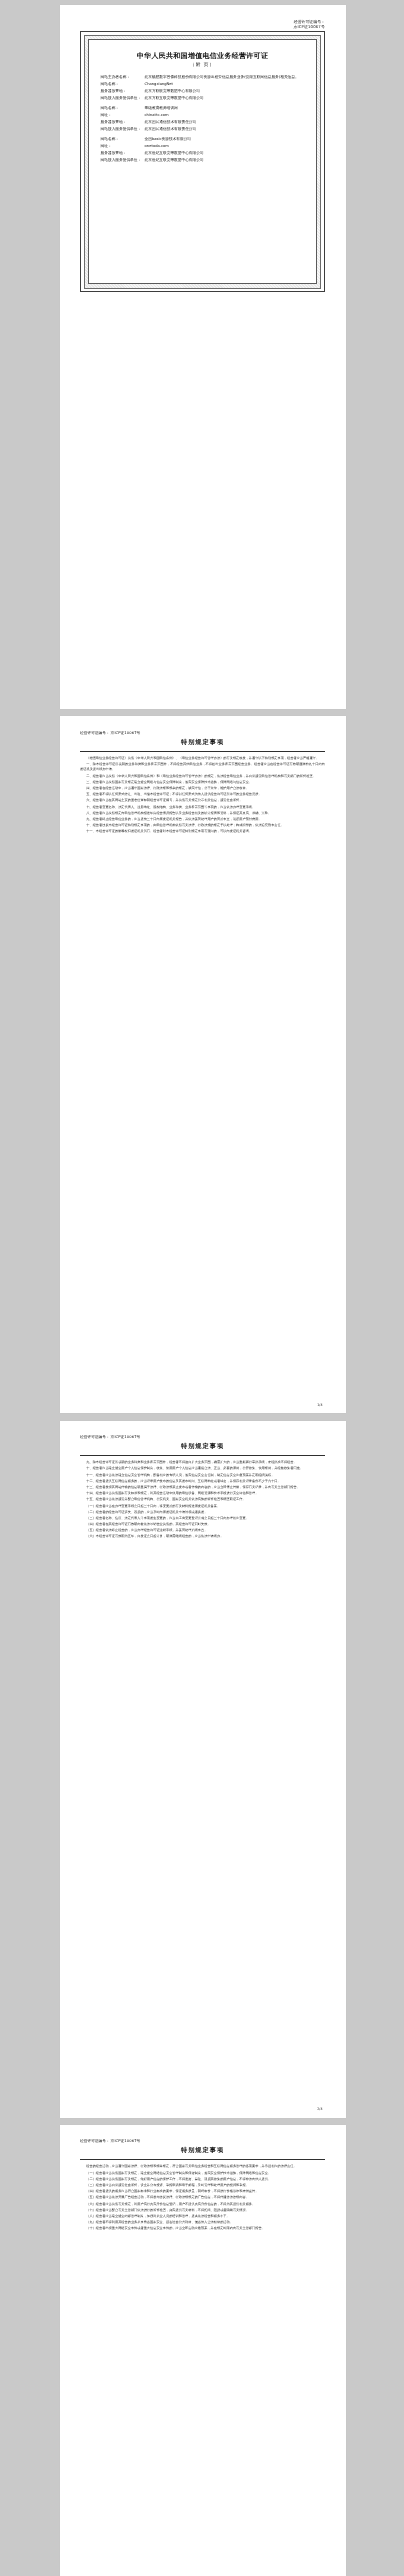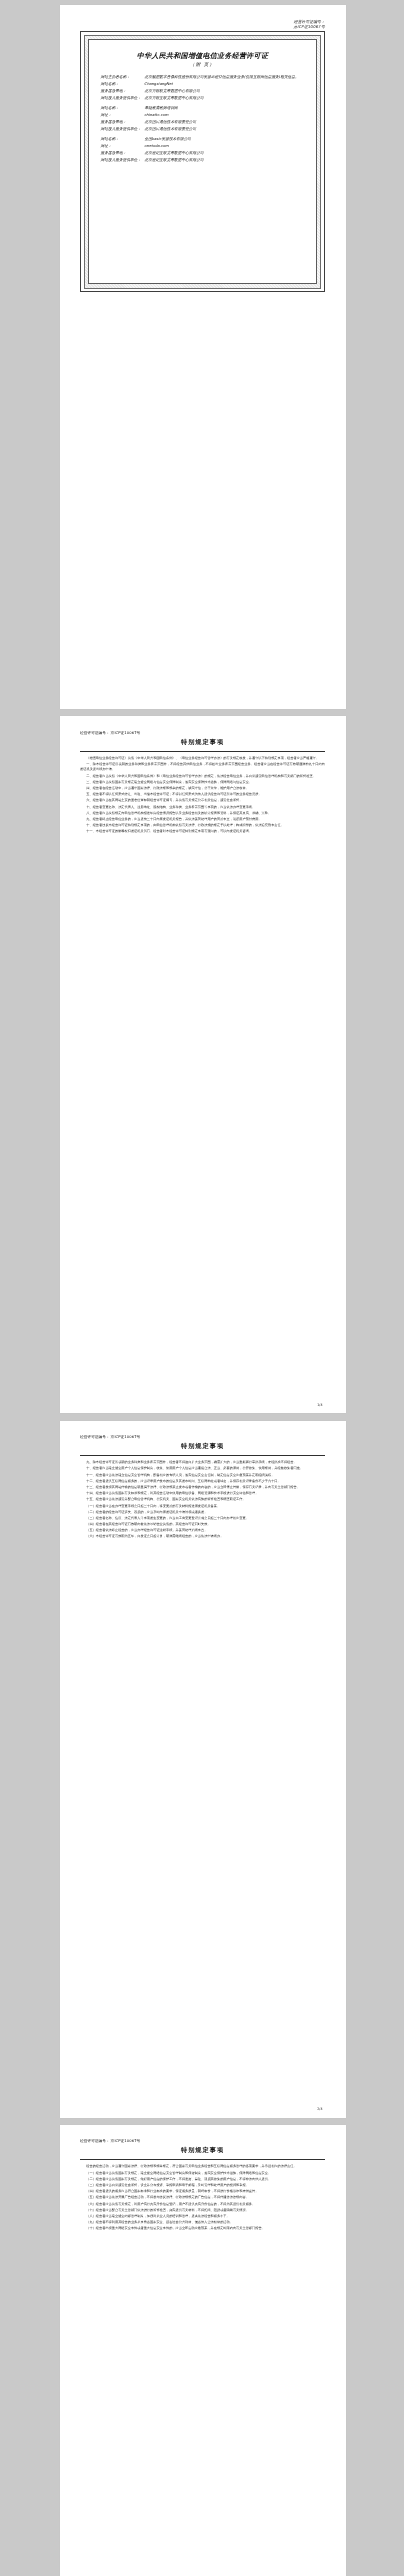--- a/index.html
+++ b/index.html
@@ -20,21 +20,21 @@
     padding: 5.2px 0 6.2px 0;
     box-sizing: border-box;
   }
   .page {
     width: 286px;
     background: #ffffff;
     box-sizing: border-box;
     position: relative;
     box-shadow: 0 0 0.5px rgba(0,0,0,0.35);
   }
-  .page-1 { height: 704px; padding: 13.4px 20.6px 10.3px 20.6px; font-style: italic; }
+  .page-1 { height: 704px; padding: 13.4px 20.6px 10.3px 20.6px; }
   .page-2 { height: 697px; padding: 13.4px 20.6px 10.3px 20.6px; }
   .page-3 { height: 697px; padding: 13.4px 20.6px 10.3px 20.6px; }
   .page-4 { height: 697px; padding: 13.4px 20.6px 10.3px 20.6px; }
 
   
   .cert-headline {
     font-size: 3.9px;
     color: #1a1a1a;
     text-align: right;
     line-height: 1.5;

